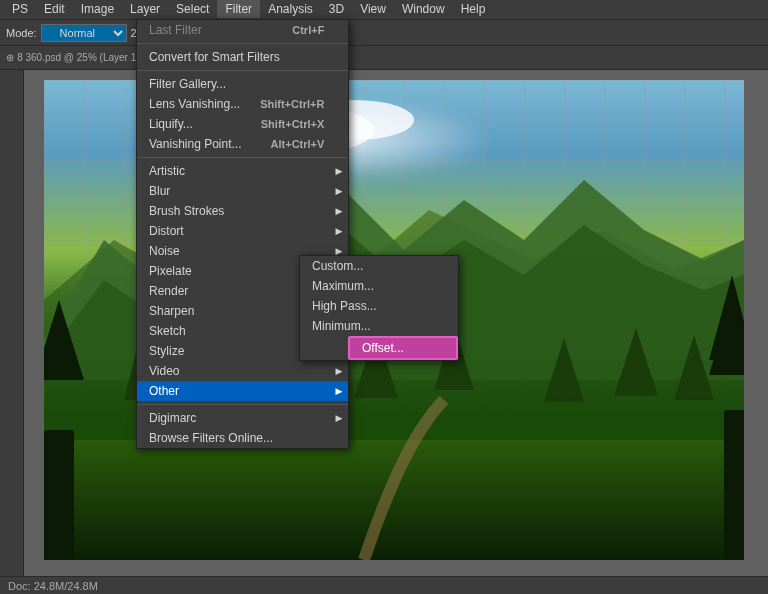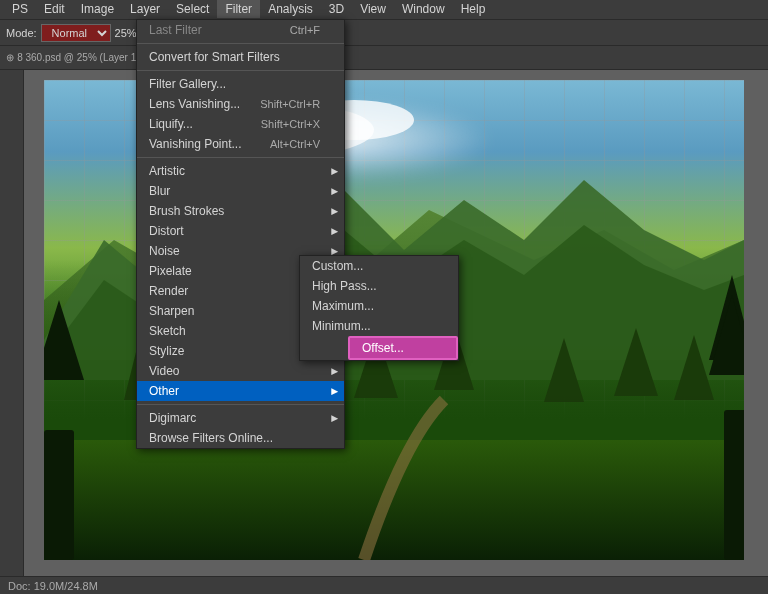--- a/index.html
+++ b/index.html
@@ -44,26 +44,26 @@
     .toolbar-section {
       display: flex;
       align-items: center;
       gap: 4px;
     }
     .toolbar-text {
       color: #d4d4d4;
       font-size: 11px;
     }
     .toolbar-select {
-      background: #7f1d1d;
+      background: #0369a1;
       border: 1px solid #666;
       color: #d4d4d4;
       font-size: 11px;
       height: 18px;
-      padding: 0 6px;
+      padding: 0 14px;
     }
 
     
     .optbar {
       background: #3c3c3c;
       height: 24px;
       display: flex;
       align-items: center;
       border-bottom: 1px solid #2a2a2a;
       padding: 0 6px;
@@ -186,20 +186,21 @@
     }
     .menu-divider {
       height: 1px;
       background: #555;
       margin: 3px 0;
     }
     .menu-shortcut {
       color: #aaa;
       font-size: 11px;
       margin-left: 20px;
+      font-weight: bold;
     }
 
     
     .other-submenu {
       position: absolute;
       top: 255px;
       left: 299px;
       background: #3c3c3c;
       border: 1px solid #222;
       box-shadow: 2px 2px 8px rgba(0,0,0,0.6);
@@ -372,28 +373,28 @@
   <div class="menu-item">
     <span>Browse Filters Online...</span>
   </div>
 </div>
 
 <div class="other-submenu">
   <div class="menu-item">
     <span>Custom...</span>
   </div>
   <div class="menu-item">
+    <span>Maximum...</span>
+  </div>
+  <div class="menu-item">
     <span>High Pass...</span>
-  </div>
-  <div class="menu-item">
-    <span>Maximum...</span>
   </div>
   <div class="menu-item">
     <span>Minimum...</span>
   </div>
   <div class="menu-item active" style="background:#c040a0; color:#fff; border: 2px solid #e060c0; border-radius:2px;margin-left:48px;">
     <span>Offset...</span>
   </div>
 </div>
 
 <div class="statusbar">
-  <span>Doc: 19.0M/24.8M</span>
+  <span>Doc: 24.8M/24.8M</span>
 </div>
 
 </body></html>

